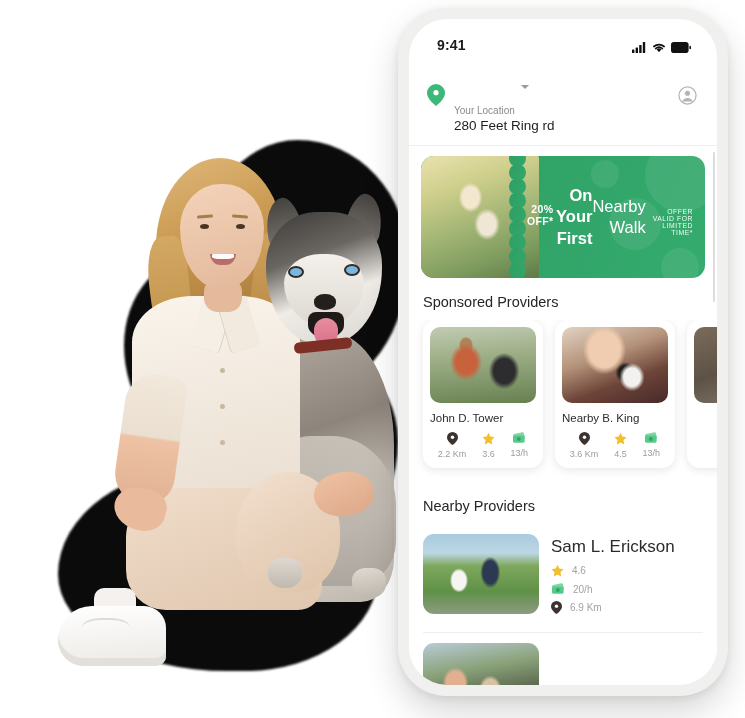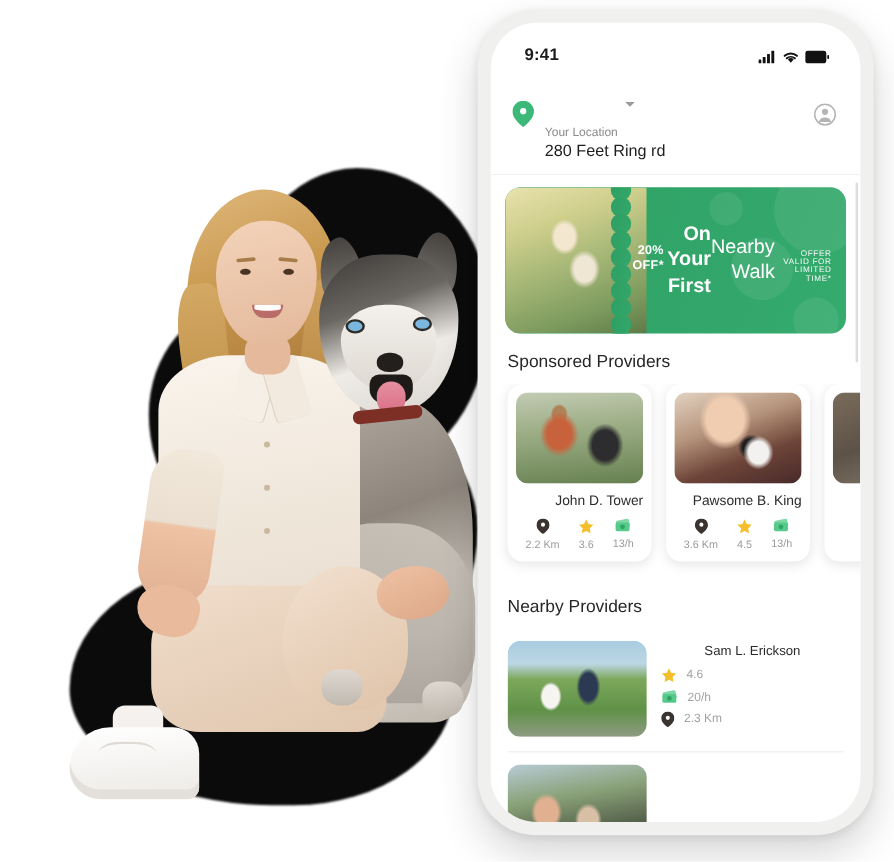--- a/index.html
+++ b/index.html
@@ -242,31 +242,31 @@
     display:flex; gap:12px; padding:0 0 14px 14px;
     overflow:hidden;
   }
   .sp-card{
     flex:0 0 auto; width:120px;
     background:#fff; border-radius:13px;
     box-shadow:0 2px 10px rgba(0,0,0,.10);
     padding:7px 7px 9px 7px; box-sizing:border-box;
   }
   .sp-img{height:76px;border-radius:10px;overflow:hidden;}
-  .sp-name{font-size:11.5px;color:#2c2c2c;text-align:right;margin-top:9px;}
+  .sp-name{font-size:11.5px;color:#2c2c2c;text-align:left;margin-top:9px;}
   .sp-metrics{display:flex;justify-content:space-around;margin-top:8px;}
   .sp-metric{display:flex;flex-direction:column;align-items:center;gap:4px;}
   .sp-val{font-size:9px;color:#9c9c9c;}
 
   
   .nb-list{padding:0 14px;}
   .nb-row{display:flex;gap:12px;padding:10px 0 12px 0;border-bottom:1px solid #efefef;}
   .nb-img{flex:0 0 auto;width:116px;height:80px;border-radius:11px;overflow:hidden;}
   .nb-info{flex:1;min-width:0;padding-top:3px;}
-  .nb-name{font-size:11px;color:#2b2b2b;margin-bottom:7px;text-align:center;}
+  .nb-name{font-size:17px;color:#2b2b2b;margin-bottom:7px;}
   .nb-stat{display:flex;align-items:center;gap:8px;margin-bottom:6px;}
   .nb-val{font-size:10px;color:#a2a2a2;}
 
   
   .bottomnav{
     height:54px; background:#fff; display:flex; align-items:center;
     justify-content:space-around; box-shadow:0 -2px 8px rgba(0,0,0,.05);
   }
 
   
@@ -462,21 +462,21 @@
               </svg>
               <span class="sp-val">13/h</span>
             </div>
           </div>
         </div>
 
         <div class="sp-card">
           <div class="sp-img">
               <div class="ph ph-shirley"></div>
             </div>
-          <div class="sp-name">Pawsome B. King</div>
+          <div class="sp-name">Nearby B. King</div>
           <div class="sp-metrics">
             <div class="sp-metric">
               <svg width="11" height="13" viewBox="0 0 11 13">
                 <path d="M5.5 0A5.5 5.5 0 0 0 0 5.5C0 9.4 5.5 13 5.5 13S11 9.4 11 5.5A5.5 5.5 0 0 0 5.5 0Z" fill="#3b3330"></path>
                 <circle cx="5.5" cy="5.2" r="1.7" fill="#ffffff"></circle>
               </svg>
               <span class="sp-val">3.6 Km</span>
             </div>
             <div class="sp-metric">
               <svg width="13" height="13" viewBox="0 0 13 13">
@@ -528,21 +528,21 @@
                 <rect x="1" y="3.4" width="11.6" height="7.3" rx="1.4" fill="#57c98a"></rect>
                 <circle cx="6.8" cy="7" r="2" fill="#2fa565"></circle>
               </svg>
               <span class="nb-val">20/h</span>
             </div>
             <div class="nb-stat">
               <svg width="11" height="13" viewBox="0 0 11 13">
                 <path d="M5.5 0A5.5 5.5 0 0 0 0 5.5C0 9.4 5.5 13 5.5 13S11 9.4 11 5.5A5.5 5.5 0 0 0 5.5 0Z" fill="#3b3330"></path>
                 <circle cx="5.5" cy="5.2" r="1.7" fill="#ffffff"></circle>
               </svg>
-              <span class="nb-val">2.3 Km</span>
+              <span class="nb-val">6.9 Km</span>
             </div>
           </div>
         </div>
 
         <div class="nb-row">
           <div class="nb-img">
               <div class="ph ph-sergio"></div>
             </div>
         </div>
 

